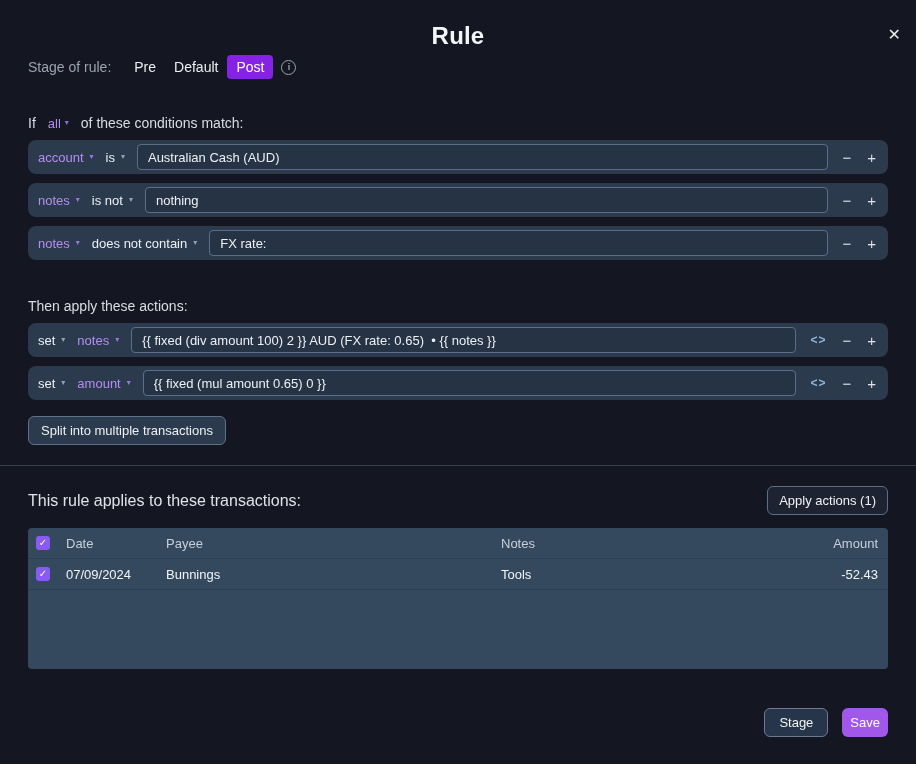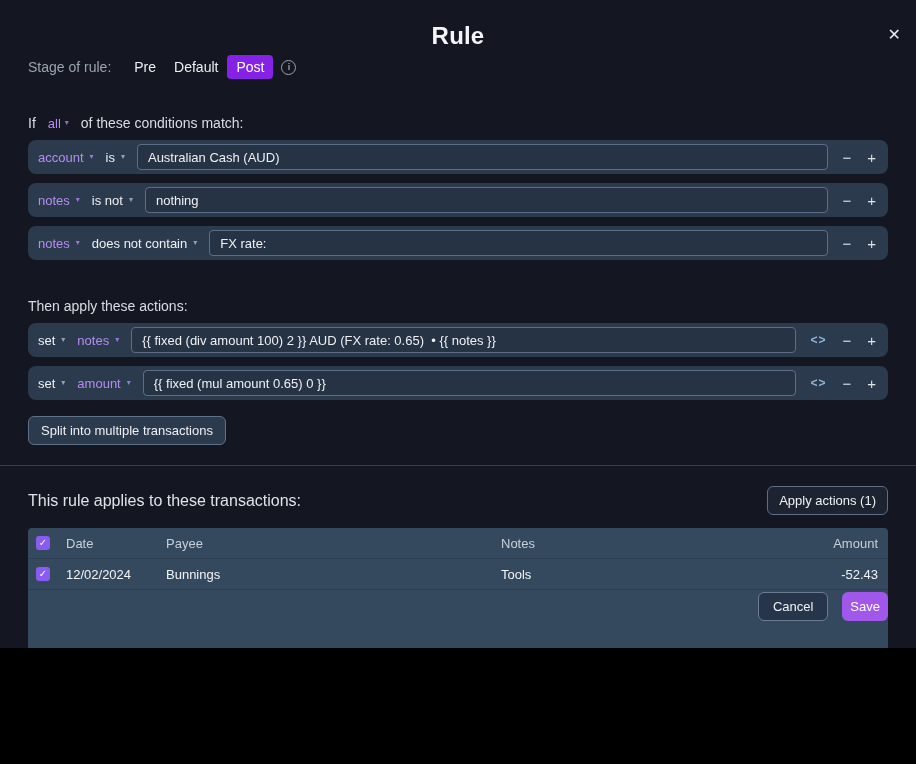--- a/index.html
+++ b/index.html
@@ -8,21 +8,21 @@
     --field-purple:#b58df2;
     --row-bg:#2b3a4d;
     --table-bg:#35495e;
     --page-bg:#141621;
     --input-bg:#263345;
     --input-border:#5d6f88;
   }
   *{box-sizing:border-box;margin:0;padding:0;font-family:"Liberation Sans",sans-serif;}
   html,body{background:#000;}
   .dialog{
-    position:relative;width:916px;height:648px;background:var(--page-bg);
+    position:relative;width:916px;height:764px;background:var(--page-bg);
     color:#e9ebf0;font-size:13px;overflow:hidden;
   }
   .pad{padding:0 28px;}
   
   .title{margin-top:22px;text-align:center;font-size:24px;font-weight:700;color:#f4f5f8;letter-spacing:.2px;}
   .close-btn{position:absolute;top:27px;right:15px;background:none;border:none;color:#e8eaf0;font-size:16px;cursor:pointer;line-height:1;}
   
   .stage-row{display:flex;align-items:center;margin-top:5px;}
   .stage-label{color:#9aa3b0;font-size:14px;margin-right:14px;}
   .stage-opt{background:none;border:none;color:#eceef3;font-size:14px;padding:4px 9px;border-radius:4px;cursor:pointer;}
@@ -179,26 +179,26 @@
     <div class="table">
       <div class="t-row head">
         <span class="checkbox">✓</span>
         <span>Date</span>
         <span>Payee</span>
         <span>Notes</span>
         <span class="cell-amount">Amount</span>
       </div>
       <div class="t-row data">
         <span class="checkbox">✓</span>
-        <span>12/02/2024</span>
+        <span>07/09/2024</span>
         <span>Bunnings</span>
         <span>Tools</span>
         <span class="cell-amount">-52.43</span>
       </div>
     </div>
   </div>
 
   <div class="footer">
-    <button class="cancel-btn">Cancel</button>
+    <button class="cancel-btn">Stage</button>
     <button class="save-btn">Save</button>
   </div>
 
 </div>
 
 </body></html>

